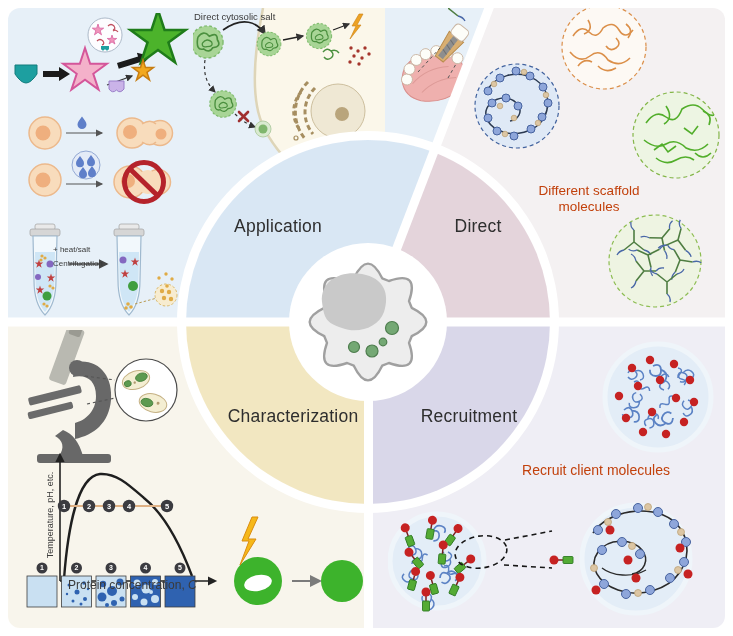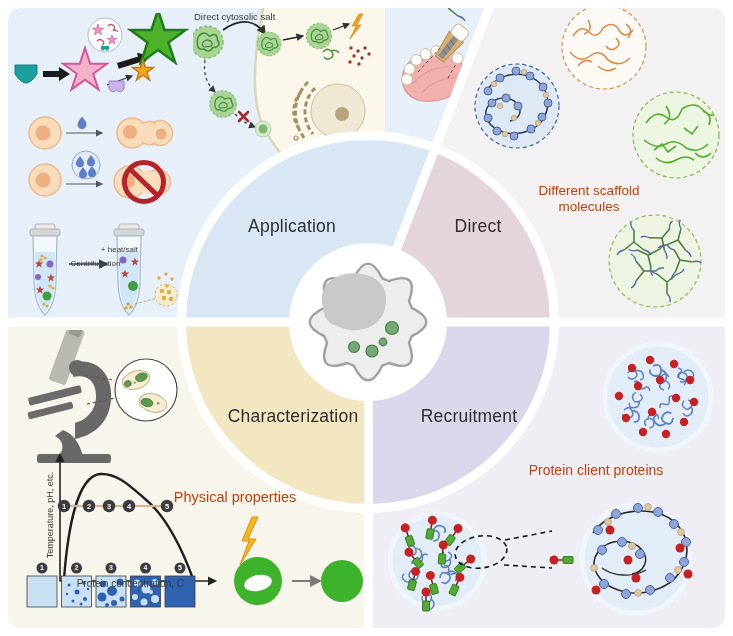--- a/index.html
+++ b/index.html
@@ -598,33 +598,32 @@
     <path d="M43.7,-14.2 Q73,0 43.7,14.2 L41,20.9 Q52,52 20.9,41 L14.2,43.7 Q0,73 -14.2,43.7 L-20.9,41 Q-52,52 -41,20.9 L-43.7,14.2 Q-73,0 -43.7,-14.2 L-41,-20.9 Q-52,-52 -20.9,-41 L-14.2,-43.7 Q0,-73 14.2,-43.7 L20.9,-41 Q52,-52 41,-20.9 Z" fill="#ededed" stroke="#a0a0a0" stroke-width="2.4" stroke-linejoin="round"></path>
     <path d="M-46,-20 C-48,-42 -26,-52 -6,-48 C16,-44 22,-28 16,-10 C10,6 -10,12 -26,6 C-42,1 -44,-4 -46,-20 Z" fill="#c9c9c9"></path>
     <g fill="#74a874" stroke="#4e7d4e" stroke-width="1.2">
       <circle cx="24" cy="6" r="6.5"></circle>
       <circle cx="-14" cy="25" r="5.5"></circle>
       <circle cx="4" cy="29" r="6"></circle>
       <circle cx="15" cy="20" r="3.8"></circle>
     </g>
   </svg>
 
-  <div class="qlabel" style="left:194px;top:208px;width:180px">Application</div>
+  <div class="qlabel" style="left:180px;top:208px;width:180px">Application</div>
   <div class="qlabel" style="left:380px;top:208px;width:180px">Direct</div>
   <div class="qlabel" style="left:361px;top:398px;width:200px">Recruitment</div>
   <div class="qlabel" style="left:185px;top:398px;width:200px">Characterization</div>
 
   <div class="small-note" style="left:186px;top:3px;font-size:9.5px">Direct cytosolic salt</div>
-  <div class="small-note" style="left:45px;top:237px;width:85px;text-align:right;font-size:8px">+ heat/salt</div>
-  <div class="small-note" style="left:45px;top:251px;width:85px;text-align:center;font-size:8px">Centrifugation</div>
+  <div class="small-note" style="left:45px;top:237px;width:85px;text-align:left;font-size:8px">+ heat/salt</div>
+  <div class="small-note" style="left:45px;top:251px;width:66px;font-size:8px">Centrifugation</div>
 
   <div class="caption" style="left:516px;top:175px;width:130px;font-size:13.5px;line-height:1.2">Different scaffold molecules</div>
-  <div class="caption" style="left:152px;top:481px;width:150px;font-size:14.5px">Physical properties</div>
-  <div class="caption" style="left:498px;top:454px;width:180px;font-size:14px">Protein client proteins</div>
+  <div class="caption" style="left:498px;top:454px;width:180px;font-size:14px">Recruit client molecules</div>
 
   <div class="small-note" style="left:-18px;top:502px;width:120px;text-align:center;font-size:9px;transform:rotate(-90deg)">Temperature, pH, etc.</div>
-  <div class="small-note" style="left:36px;top:570px;width:140px;text-align:right;font-size:10px">
+  <div class="small-note" style="left:60px;top:570px;width:140px;text-align:left;font-size:12px">
     <span>Protein concentration,</span>
     <i>C</i>
   </div>
 
 </div>
 </div>
 
 </body></html>

